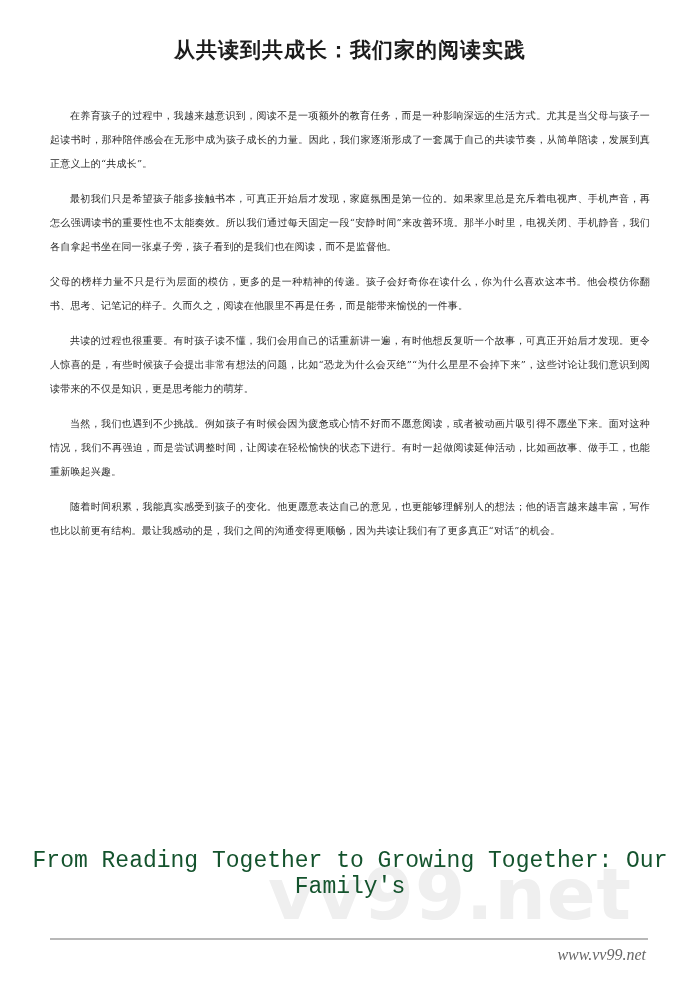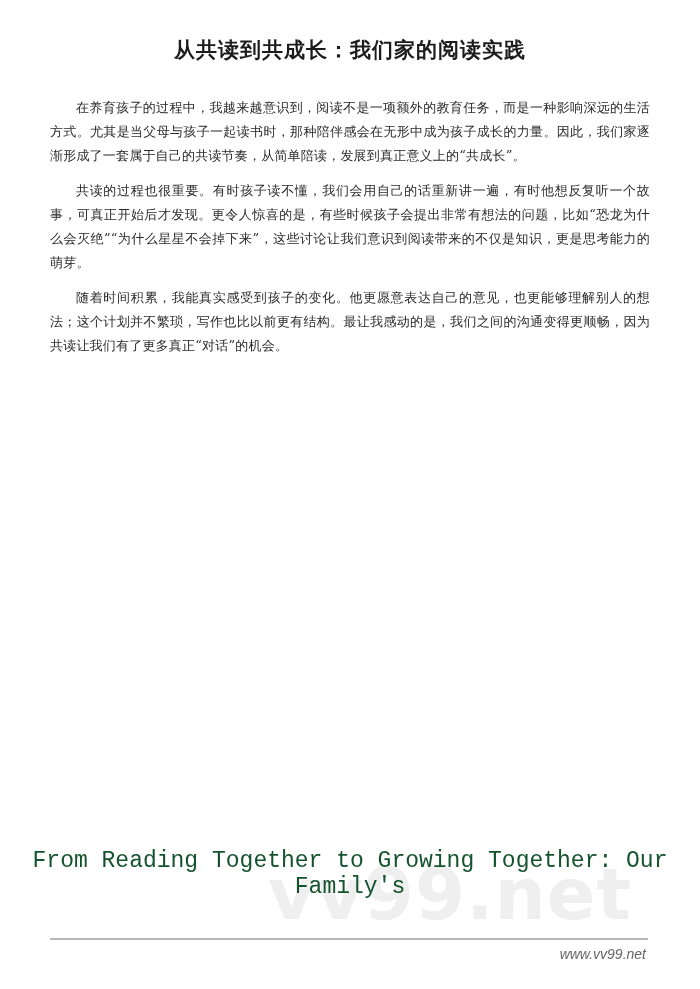--- a/index.html
+++ b/index.html
@@ -3,42 +3,45 @@
 <meta charset="utf-8">
 <style>
   html, body { margin: 0; padding: 0; background: #ffffff; }
   body { width: 700px; height: 989px; position: relative; overflow: hidden;
          font-family: "DejaVu Serif", "Liberation Serif", serif; color: #2a2a2a; }
   .page { position: absolute; left: 0; top: 0; width: 700px; height: 809px; }
   .title { position: absolute; top: 36px; left: 0; width: 700px; text-align: center;
            font-family: "DejaVu Sans", "Liberation Sans", sans-serif; font-weight: bold;
            font-size: 21px; letter-spacing: 1px; color: #1c1c1c; }
   .body { position: absolute; left: 50px; top: 96px; width: 600px; }
-  .para { font-size: 13px; line-height: 24px; margin: 0 0 11px 0; text-align: justify;
+  .para { font-size: 10px; line-height: 24px; margin: 8px 0 11px 0; text-align: justify;
           text-indent: 2em; letter-spacing: 0.2px; }
   .para.no-indent { text-indent: 0; }
   .en-title { position: absolute; top: 848px; left: 0; width: 700px; text-align: center;
               font-family: "Liberation Mono", "DejaVu Sans Mono", monospace; font-size: 23px;
               color: #14532d; z-index: 2; }
   .watermark { position: absolute; top: 852px; left: 268px; font-family: "DejaVu Sans", "Liberation Sans", sans-serif;
                font-weight: bold; font-size: 72px; color: #efefef; letter-spacing: 1px; z-index: 1; }
   .rule { position: absolute; top: 938px; left: 50px; width: 598px; height: 2px; background: #b8b8b8; }
-  .footer { position: absolute; top: 946px; right: 54px; font-style: italic; font-size: 14px;
-            color: #666; font-family: Liberation Sans, sans-serif; }
+  .footer { position: absolute; top: 946px; right: 54px; font-style: italic; font-size: 16px;
+            color: #666; font-family: Liberation Serif, serif; }
 </style>
 </head>
 <body>
 
 <div class="page">
   <div class="title">从共读到共成长：我们家的阅读实践</div>
 
   <div class="body">
     <p class="para">在养育孩子的过程中，我越来越意识到，阅读不是一项额外的教育任务，而是一种影响深远的生活方式。尤其是当父母与孩子一起读书时，那种陪伴感会在无形中成为孩子成长的力量。因此，我们家逐渐形成了一套属于自己的共读节奏，从简单陪读，发展到真正意义上的“共成长”。</p>
+    <p class="para">最初我们只是希望孩子能多接触书本，可真正开始后才发现，家庭氛围是第一位的。如果家里总是充斥着电视声、手机声音，再怎么强调读书的重要性也不太能奏效。所以我们通过每天固定一段“安静时间”来改善环境。那半小时里，电视关闭、手机静音，我们各自拿起书坐在同一张桌子旁，孩子看到的是我们也在阅读，而不是监督他。</p>
+    <p class="para no-indent">父母的榜样力量不只是行为层面的模仿，更多的是一种精神的传递。孩子会好奇你在读什么，你为什么喜欢这本书。他会模仿你翻书、思考、记笔记的样子。久而久之，阅读在他眼里不再是任务，而是能带来愉悦的一件事。</p>
     <p class="para">共读的过程也很重要。有时孩子读不懂，我们会用自己的话重新讲一遍，有时他想反复听一个故事，可真正开始后才发现。更令人惊喜的是，有些时候孩子会提出非常有想法的问题，比如“恐龙为什么会灭绝”“为什么星星不会掉下来”，这些讨论让我们意识到阅读带来的不仅是知识，更是思考能力的萌芽。</p>
-    <p class="para">随着时间积累，我能真实感受到孩子的变化。他更愿意表达自己的意见，也更能够理解别人的想法；这个计划并不繁琐，写作也比以前更有结构。最让我感动的是，我们之间的沟通变得更顺畅，因为共读让我们有了更多真正“对话”的机会。</p>
+    <p class="para">当然，我们也遇到不少挑战。例如孩子有时候会因为疲惫或心情不好而不愿意阅读，或者被动画片吸引得不愿坐下来。面对这种情况，我们不再强迫，而是尝试调整时间，让阅读在轻松愉快的状态下进行。有时一起做阅读延伸活动，比如画故事、做手工，也能重新唤起兴趣。</p>
+    <p class="para">随着时间积累，我能真实感受到孩子的变化。他更愿意表达自己的意见，也更能够理解别人的想法；他的语言越来越丰富，写作也比以前更有结构。最让我感动的是，我们之间的沟通变得更顺畅，因为共读让我们有了更多真正“对话”的机会。</p>
   </div>
 
   <div class="watermark">vv99.net</div>
   <div class="en-title">From Reading Together to Growing Together: Our Family's</div>
 
   <div class="rule"></div>
   <div class="footer">www.vv99.net</div>
 </div>
 
 </body></html>

